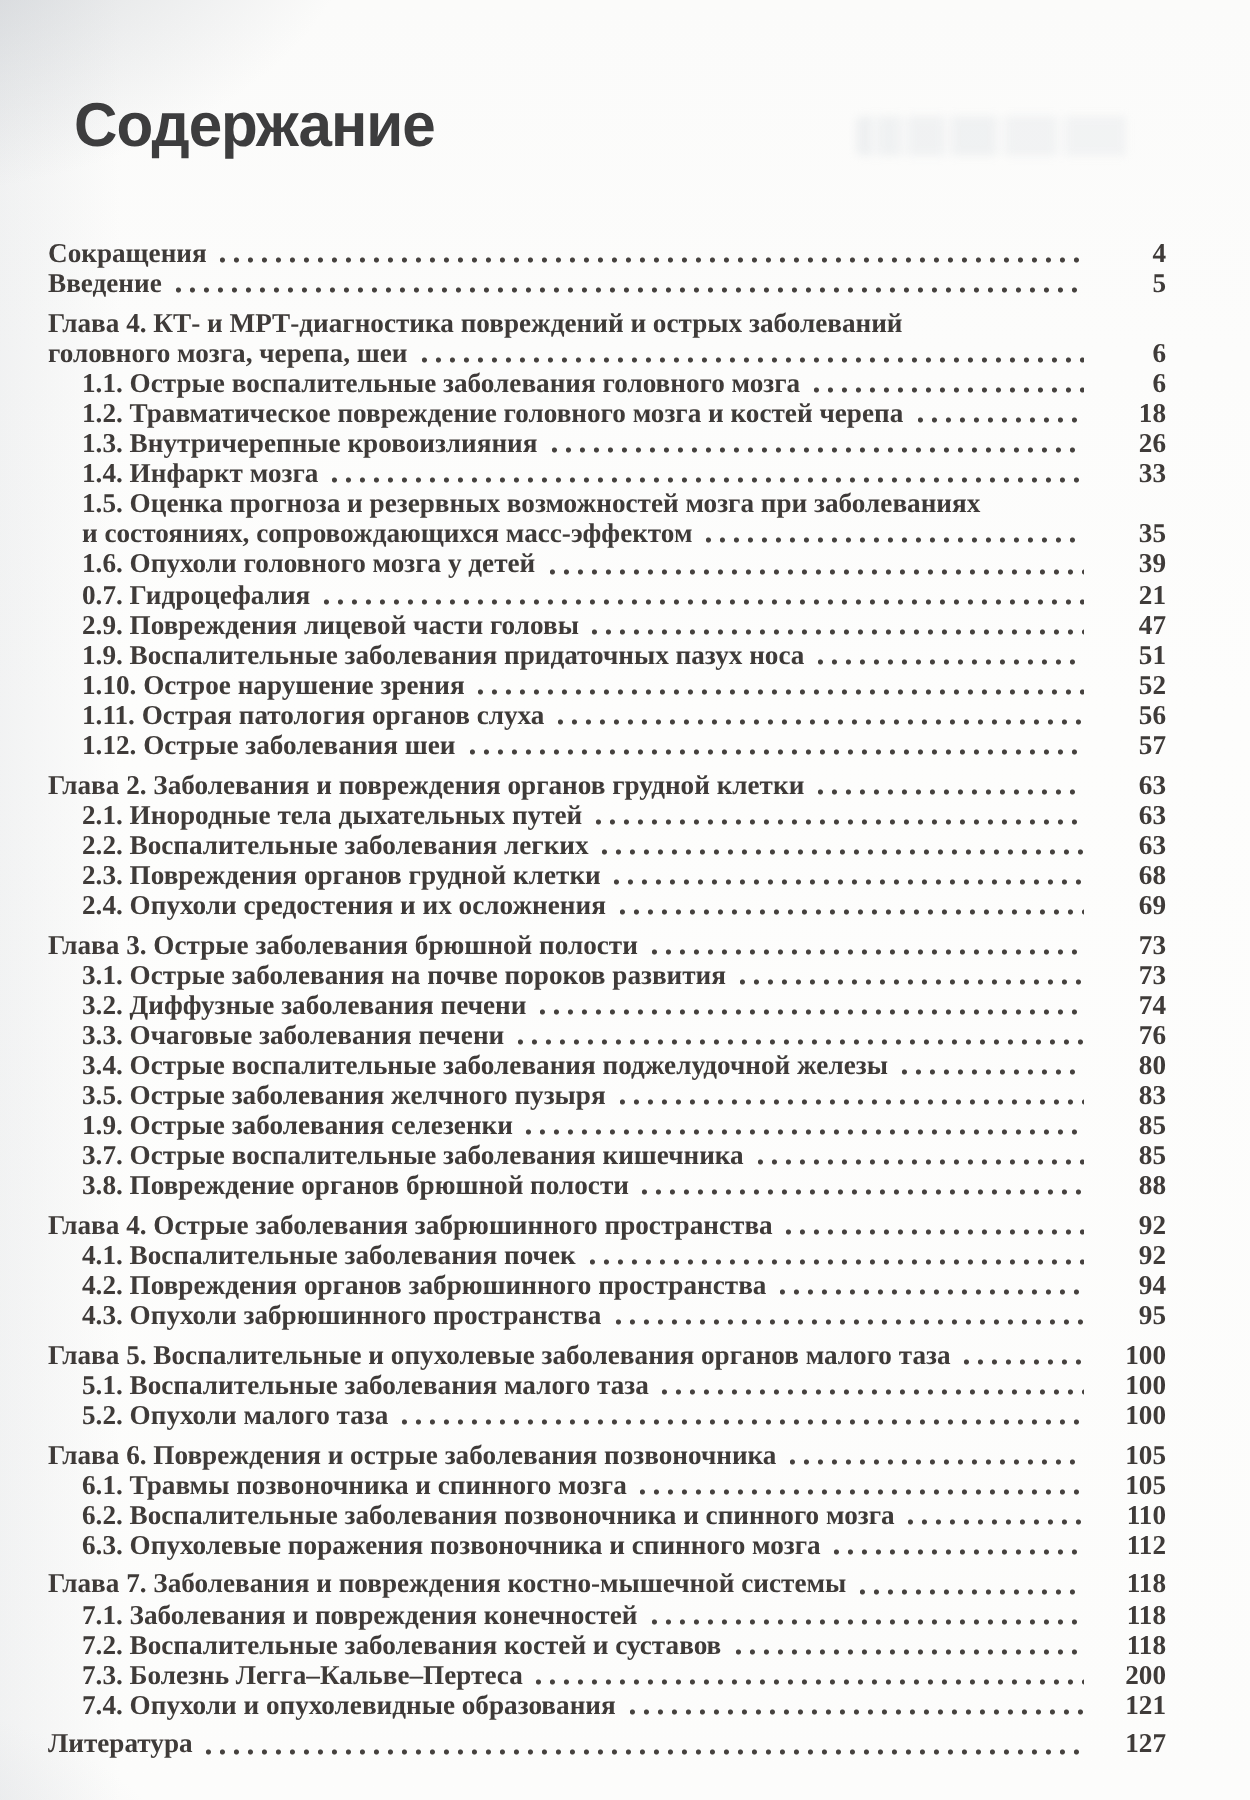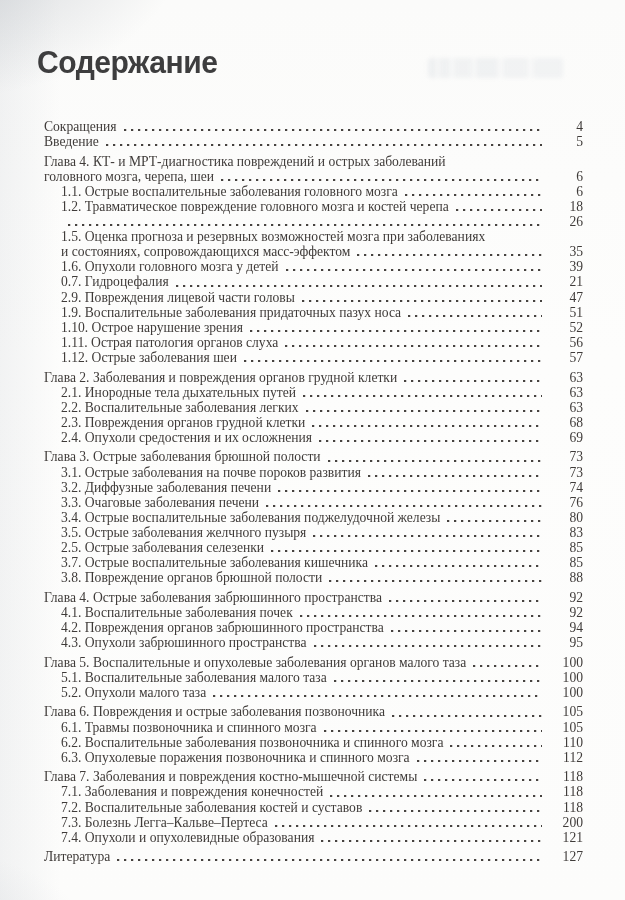--- a/index.html
+++ b/index.html
@@ -26,22 +26,22 @@
     background:
       linear-gradient(90deg, rgba(205,211,218,.50) 0 8px, rgba(225,229,234,.25) 8px 11px,
         rgba(205,211,218,.45) 11px 22px, rgba(225,229,234,.25) 22px 26px,
         rgba(205,211,218,.42) 26px 44px, rgba(228,231,236,.22) 44px 48px,
         rgba(205,211,218,.45) 48px 70px, rgba(228,231,236,.22) 70px 75px,
         rgba(205,211,218,.40) 75px 100px, rgba(228,231,236,.20) 100px 105px,
         rgba(205,211,218,.38) 105px 135px, rgba(228,231,236,0) 135px);
     filter:blur(2.2px);border-radius:3px;opacity:.55;
   }
   .toc{
-    position:absolute;left:44px;right:42px;top:119px;
-    font-size:13.6px;line-height:15.1px;
+    position:absolute;left:24px;right:42px;top:119px;
+    font-size:13.6px;line-height:15.1px;font-weight:bold;
   }
   .row{display:flex;align-items:flex-end;}
   .row.sub{padding-left:17px;}
   .row.gap{margin-top:4.5px;}
   .lab{white-space:nowrap;}
   .leader{
     flex:1 1 auto;height:4px;margin:0 7px 2px 7px;min-width:10px;
     background-image:radial-gradient(circle at 1.2px 2px, #46423f 1.05px, rgba(70,66,63,0) 1.5px);
     background-size:7px 4px;background-repeat:repeat-x;background-position:left bottom;
   }
@@ -76,24 +76,30 @@
         <span class="lab">1.1. Острые воспалительные заболевания головного мозга</span>
         <span class="leader"></span>
         <span class="pg">6</span>
       </div>
       <div class="row sub">
         <span class="lab">1.2. Травматическое повреждение головного мозга и костей черепа</span>
         <span class="leader"></span>
         <span class="pg">18</span>
       </div>
       <div class="row sub">
+        <span class="lab">1.3. Внутричерепные кровоизлияния</span>
         <span class="leader"></span>
         <span class="pg">26</span>
       </div>
       <div class="row sub">
+        <span class="lab">1.4. Инфаркт мозга</span>
+        <span class="leader"></span>
+        <span class="pg">33</span>
+      </div>
+      <div class="row sub">
         <span class="lab">1.5. Оценка прогноза и резервных возможностей мозга при заболеваниях</span>
       </div>
       <div class="row sub">
         <span class="lab">и состояниях, сопровождающихся масс-эффектом</span>
         <span class="leader"></span>
         <span class="pg">35</span>
       </div>
       <div class="row sub">
         <span class="lab">1.6. Опухоли головного мозга у детей</span>
         <span class="leader"></span>
@@ -178,21 +184,21 @@
         <span class="lab">3.4. Острые воспалительные заболевания поджелудочной железы</span>
         <span class="leader"></span>
         <span class="pg">80</span>
       </div>
       <div class="row sub">
         <span class="lab">3.5. Острые заболевания желчного пузыря</span>
         <span class="leader"></span>
         <span class="pg">83</span>
       </div>
       <div class="row sub">
-        <span class="lab">2.5. Острые заболевания селезенки</span>
+        <span class="lab">1.9. Острые заболевания селезенки</span>
         <span class="leader"></span>
         <span class="pg">85</span>
       </div>
       <div class="row sub">
         <span class="lab">3.7. Острые воспалительные заболевания кишечника</span>
         <span class="leader"></span>
         <span class="pg">85</span>
       </div>
       <div class="row sub">
         <span class="lab">3.8. Повреждение органов брюшной полости</span>

